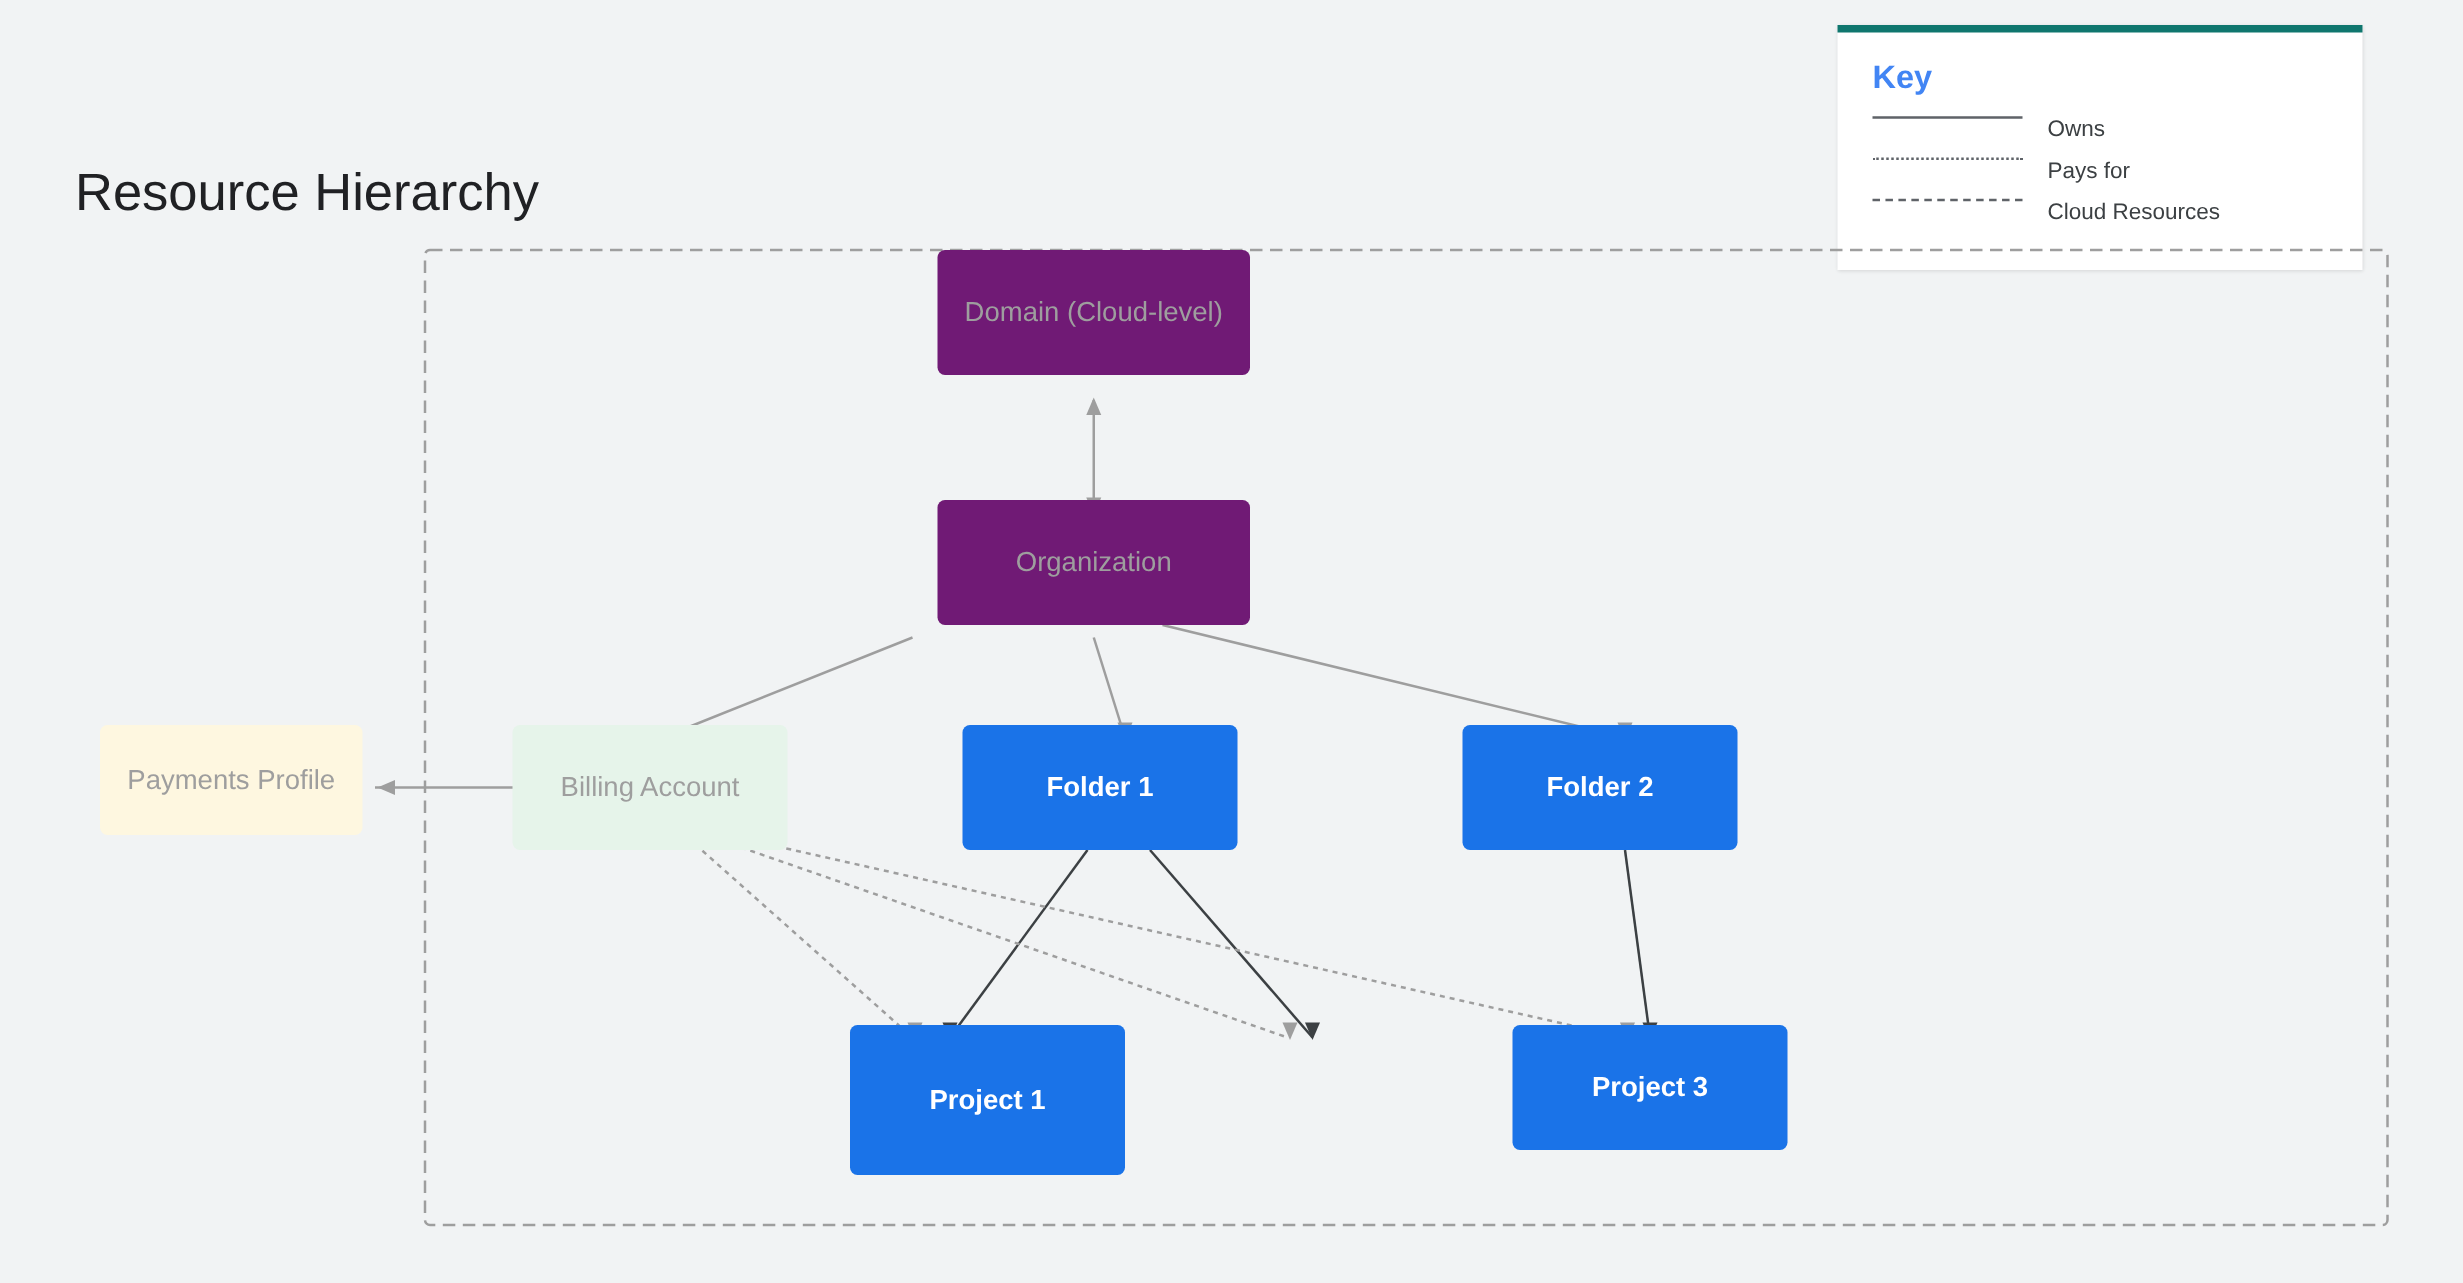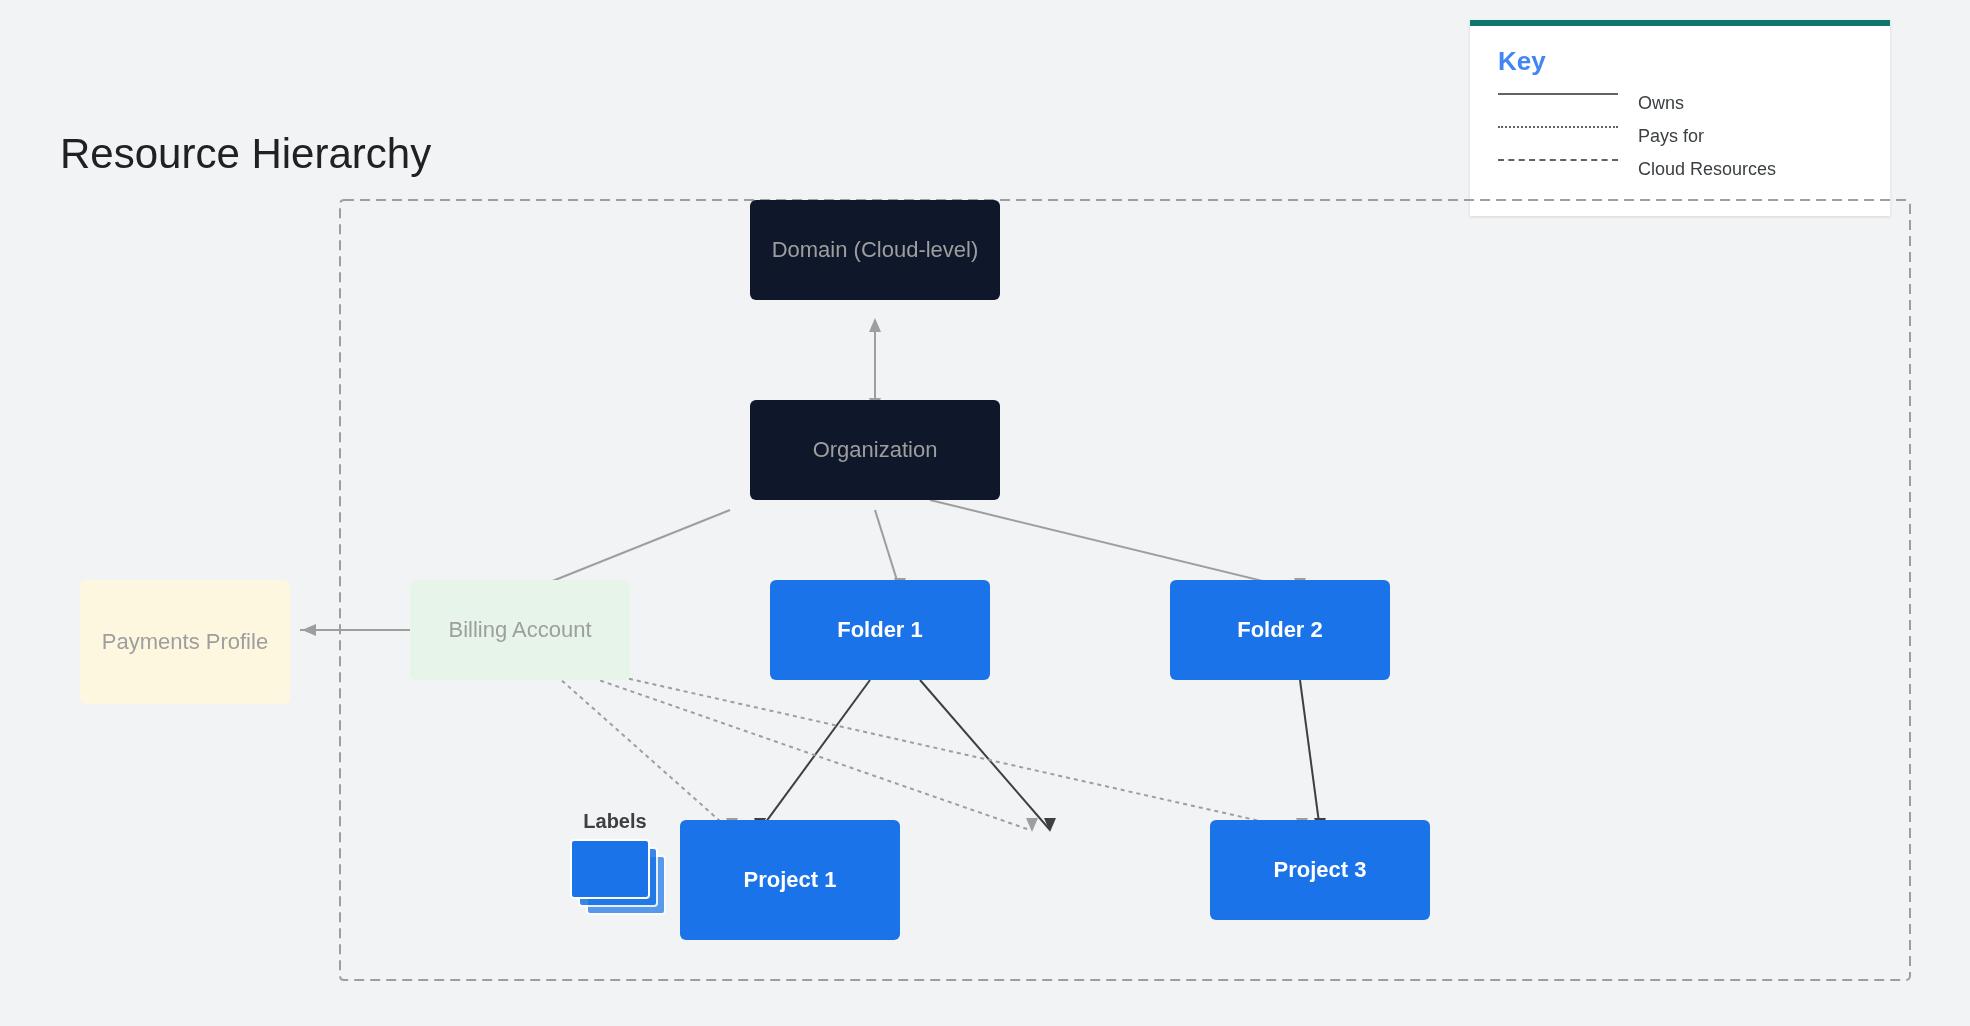--- a/index.html
+++ b/index.html
@@ -77,21 +77,21 @@
       position: absolute;
       border-radius: 6px;
       display: flex;
       align-items: center;
       justify-content: center;
       font-size: 22px;
       font-weight: 500;
     }
 
     .node-pink {
-      background: #0f172a;
+      background: #701a75;
       color: #9e9e9e;
       font-weight: 400;
     }
     .node-green {
       background: #e6f4ea;
       color: #9e9e9e;
       font-weight: 400;
     }
     .node-yellow {
       background: #fef7e0;
@@ -209,40 +209,32 @@
 
   <div class="node node-pink" style="left: 720px; 
        top: 230px; width: 250px; height: 100px;">
     <span>Organization</span>
   </div>
 
   <div class="node node-green" style="left: 380px; top: 410px; width: 220px; height: 100px;">
     <span>Billing Account</span>
   </div>
 
-  <div class="node node-yellow" style="left: 50px; top: 410px; width: 210px; height: 124px;">
+  <div class="node node-yellow" style="left: 50px; top: 410px; width: 210px; height: 88px;">
     <span>Payments Profile</span>
   </div>
 
   <div class="node node-blue" style="left: 740px; top: 410px; width: 220px; height: 100px;">
     <span>Folder 1</span>
   </div>
 
   <div class="node node-blue" style="left: 1140px; top: 410px; width: 220px; height: 100px;">
     <span>Folder 2</span>
   </div>
 
-  <div class="labels-group" style="left: 540px; top: 640px;">
-    <div class="labels-text">Labels</div>
-    <div class="project-stack">
-      <div class="stack-card" style="top: 16px; left: 16px; opacity:0.7;"></div>
-      <div class="stack-card" style="top: 8px; left: 8px; opacity:0.85;"></div>
-      <div class="stack-card" style="top: 0; left: 0;"></div>
-    </div>
-  </div>
 
   <div class="node node-blue" style="left: 650px; top: 650px; width: 220px; height: 120px;">
     <span>Project 1</span>
   </div>
 
 
   <div class="node node-blue" style="left: 1180px; top: 650px; width: 220px; height: 100px;">
     <span>Project 3</span>
   </div>
 

